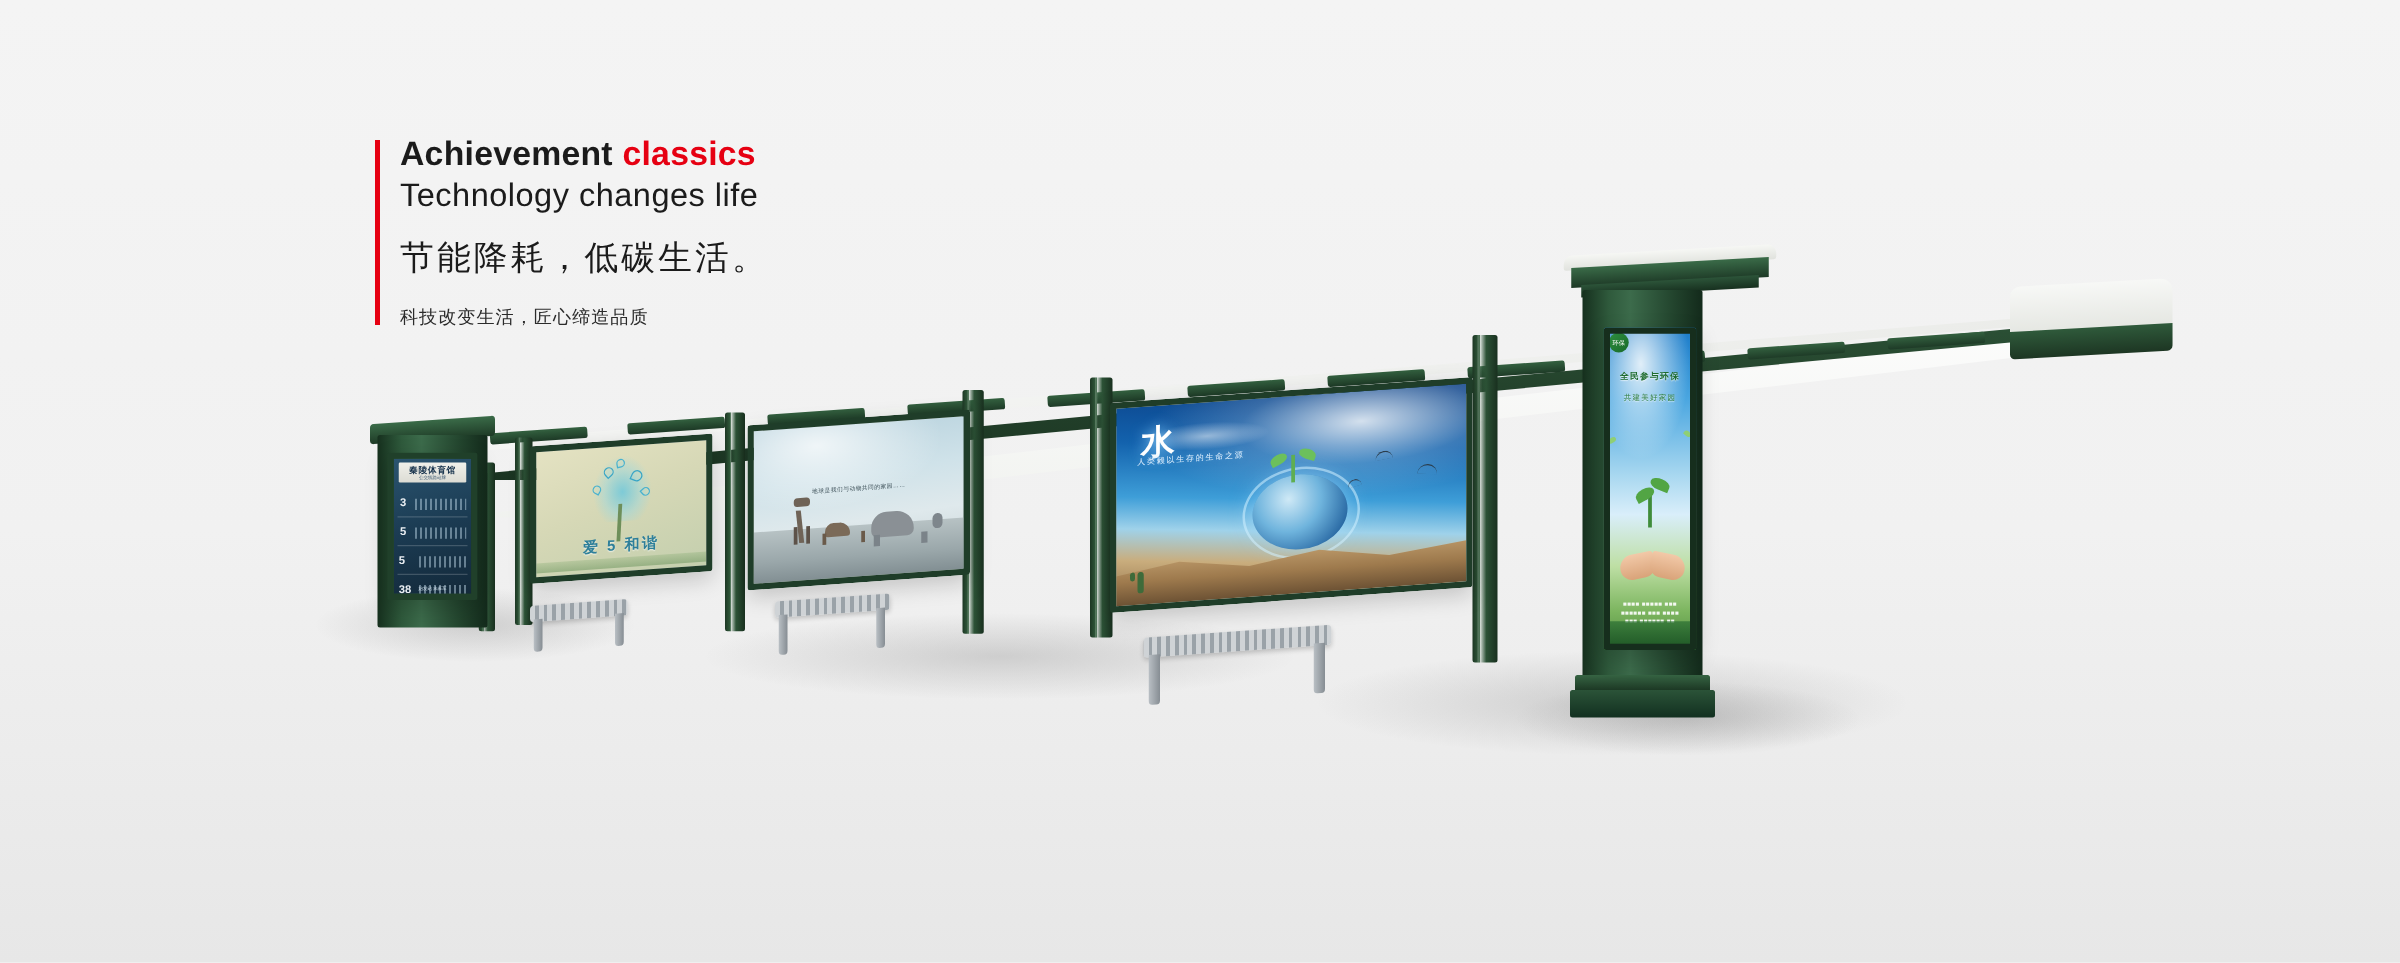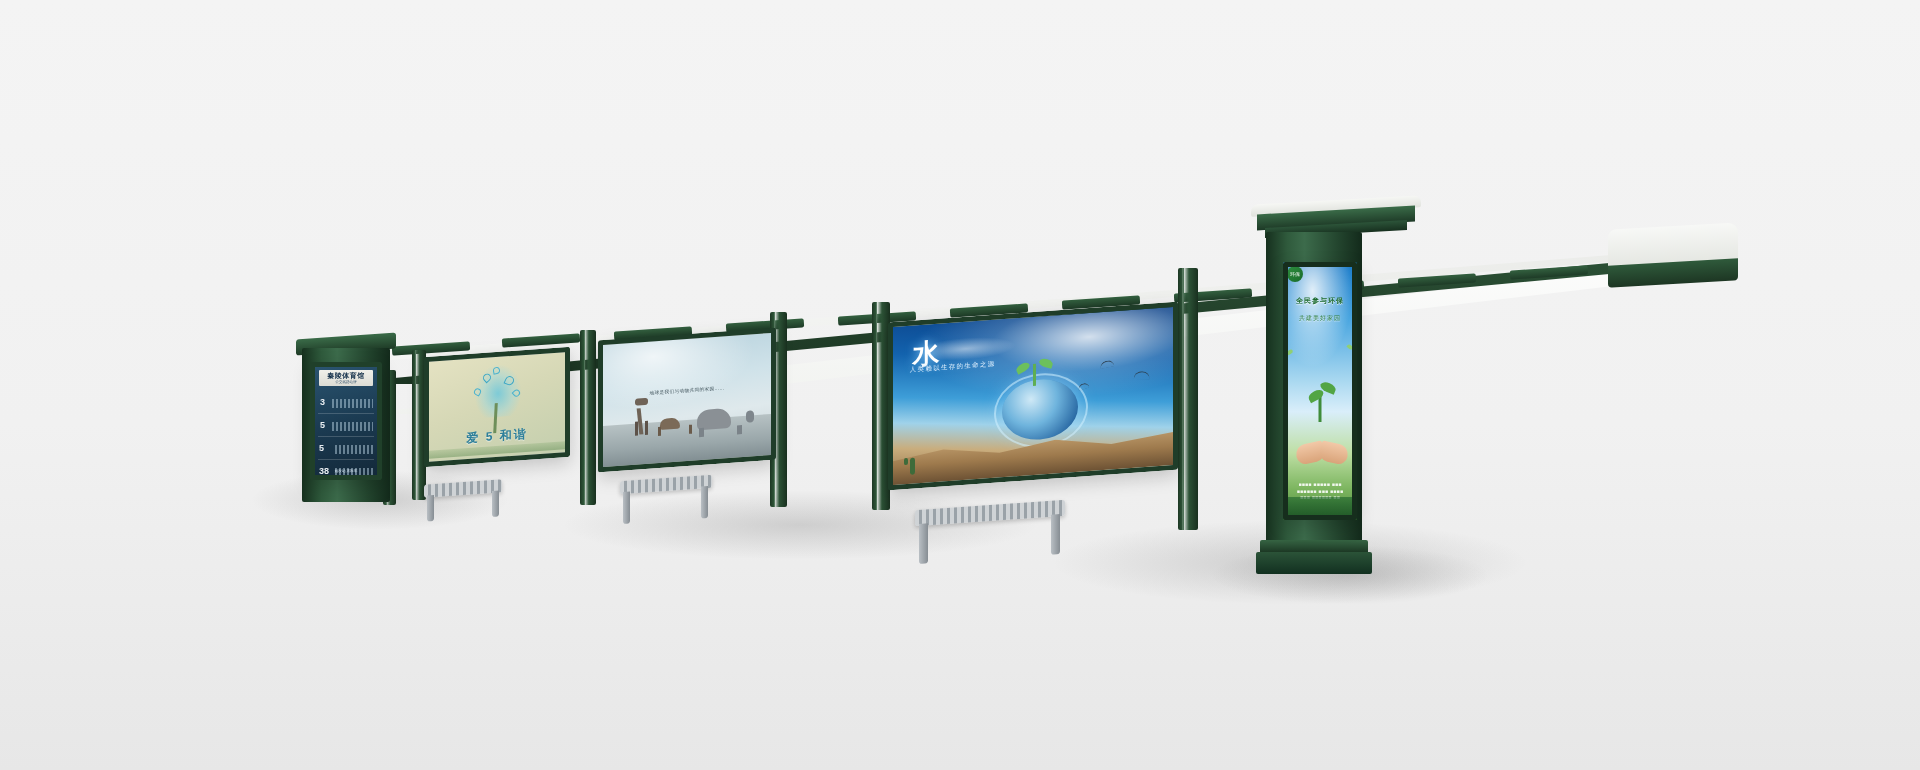--- a/index.html
+++ b/index.html
@@ -82,20 +82,32 @@
   .kiosk-body{position:absolute;background:linear-gradient(90deg,#16301e 0%,#2f5a3c 22%,#3c6b4b 40%,#23452e 75%,#132a1b 100%);border-radius:2px;}
 
   .vpanel-photo{position:absolute;inset:0;}
   .tiny{position:absolute;color:#fff;font-size:5px;line-height:1.25;letter-spacing:.3px;}
 </style>
 </head>
 <body>
 
 <div class="stage">
 
+  <div class="headline">
+    <div class="redbar"></div>
+    <div class="htxt">
+      <div class="h-line1">
+        <span>Achievement</span>
+        <span class="accent">classics</span>
+      </div>
+      <div class="h-line2">Technology changes life</div>
+      <div class="h-line3">节能降耗，低碳生活。</div>
+      <div class="h-line4">科技改变生活，匠心缔造品质</div>
+    </div>
+  </div>
 
   <div class="scene">
 
     <div class="shadow" style="left:250px;top:470px;width:260px;height:60px;"></div>
     <div class="shadow" style="left:560px;top:490px;width:480px;height:70px;"></div>
     <div class="shadow" style="left:1050px;top:520px;width:480px;height:85px;"></div>
     <div class="shadow" style="left:1210px;top:545px;width:280px;height:60px;"></div>
 
     <div class="canopy">
       <div class="canopy-under"></div>

